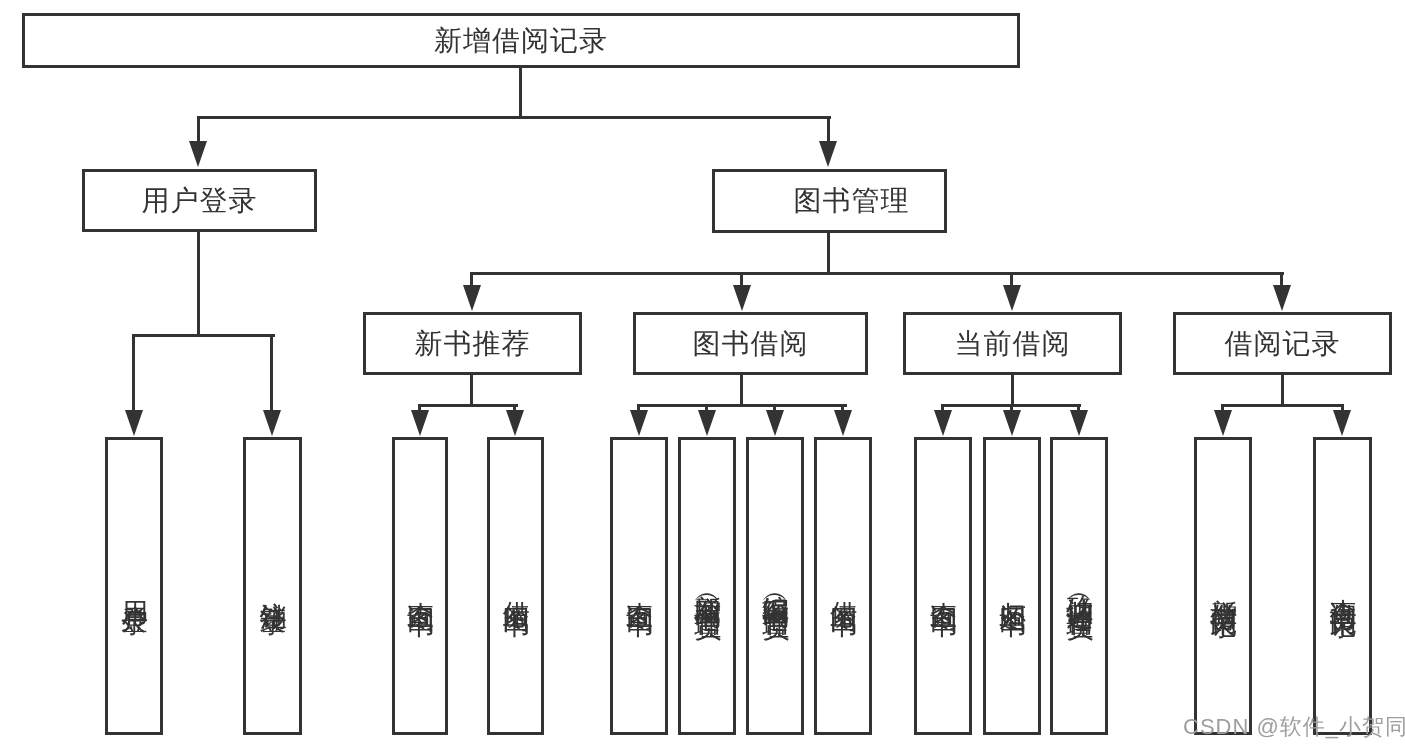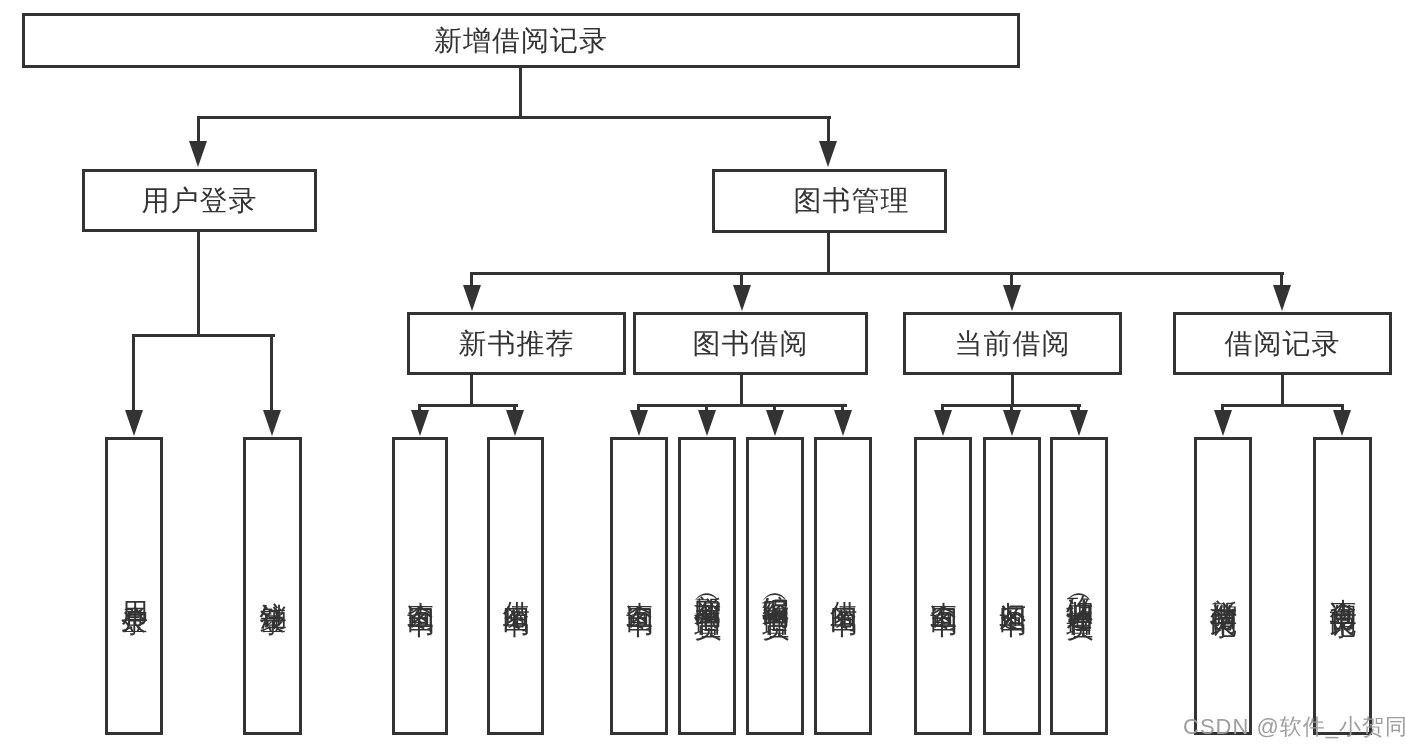--- a/index.html
+++ b/index.html
@@ -91,21 +91,21 @@
   <div class="ln" style="left:470px; top:272px; width:814px; height:3px;"></div>
   <div class="ln" style="left:470px; top:272px; width:3px; height:14px;"></div>
   <div class="arw" style="left:463px; top:285px;"></div>
   <div class="ln" style="left:740px; top:272px; width:3px; height:14px;"></div>
   <div class="arw" style="left:733px; top:285px;"></div>
   <div class="ln" style="left:1010px; top:272px; width:3px; height:14px;"></div>
   <div class="arw" style="left:1003px; top:285px;"></div>
   <div class="ln" style="left:1280px; top:272px; width:3px; height:14px;"></div>
   <div class="arw" style="left:1273px; top:285px;"></div>
 
-  <div class="box" style="left:363px; top:312px; width:219px; height:63px;margin-left:44px;">
+  <div class="box" style="left:363px; top:312px; width:219px; height:63px;">
     <span class="hlabel">新书推荐</span>
   </div>
   <div class="box" style="left:633px; top:312px; width:235px; height:63px;">
     <span class="hlabel">图书借阅</span>
   </div>
   <div class="box" style="left:1173px; top:312px; width:219px; height:63px;">
     <span class="hlabel">借阅记录</span>
   </div>
   <div class="box" style="left:903px; top:312px; width:219px; height:63px;">
     <span class="hlabel">当前借阅</span>

